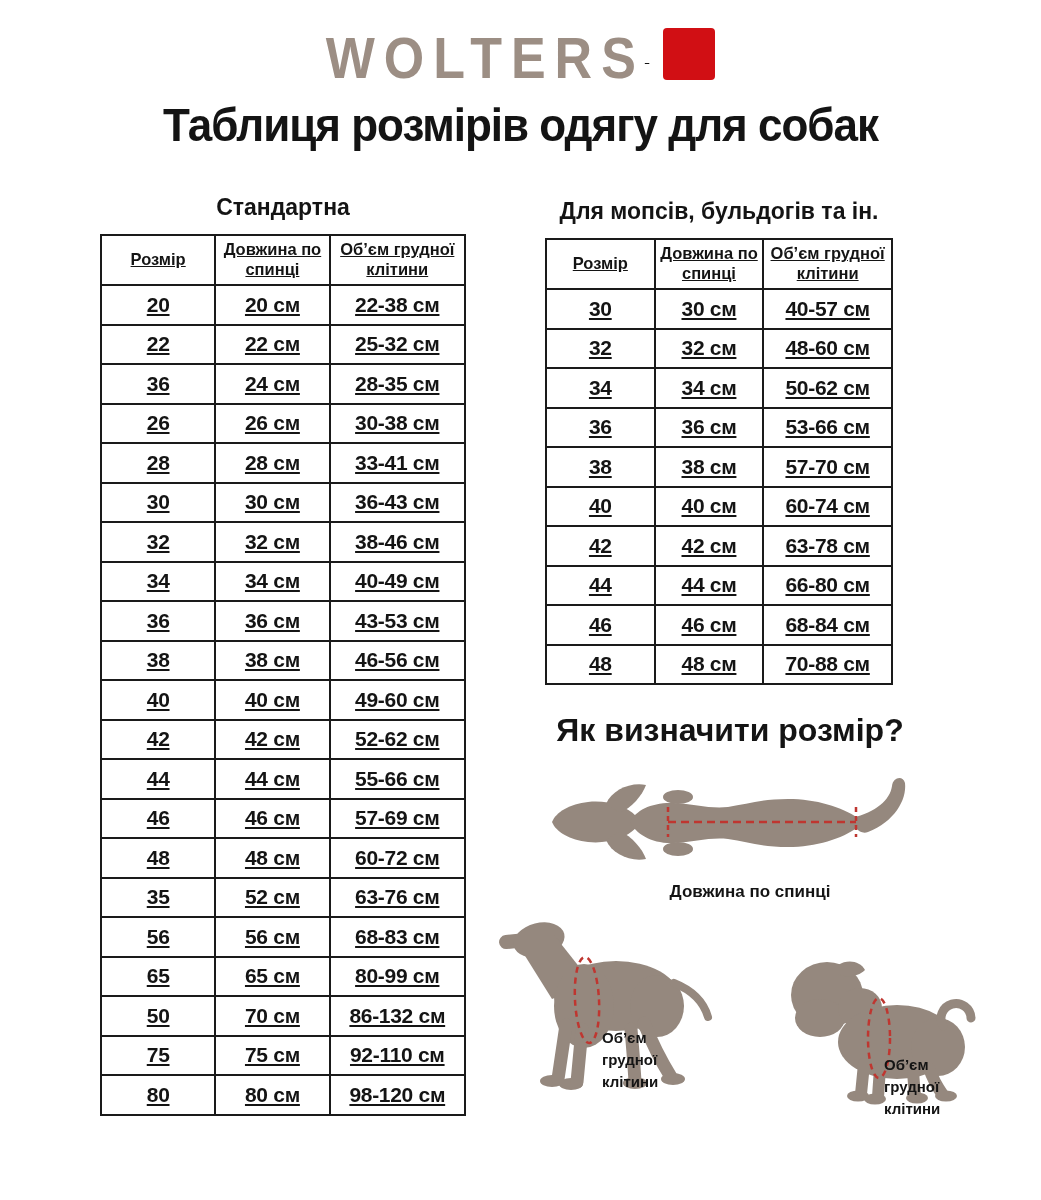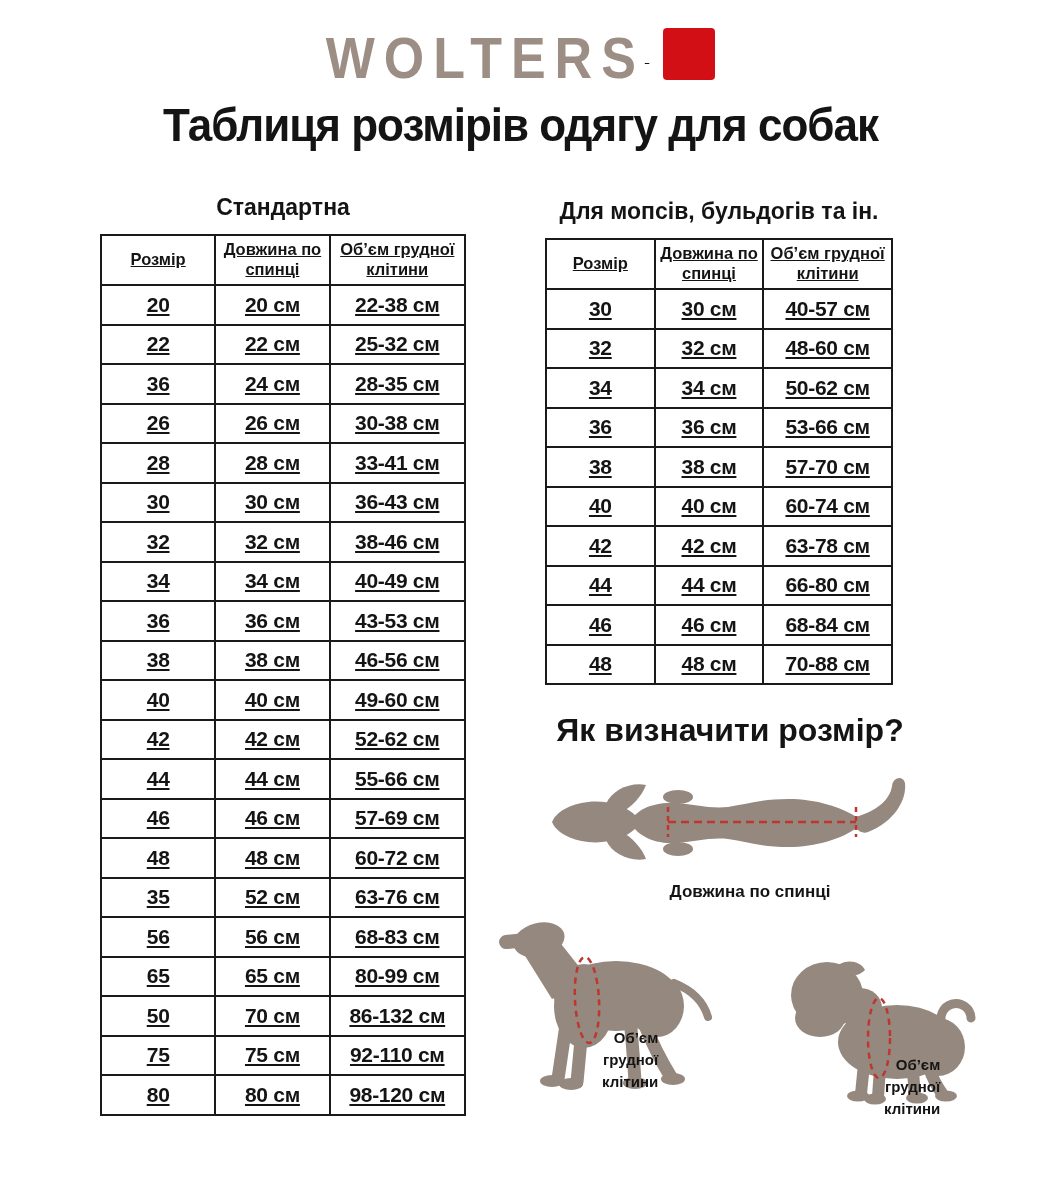--- a/index.html
+++ b/index.html
@@ -44,21 +44,21 @@
   
   .guide-heading {
     position:absolute; left:495px; top:712px; width:470px; text-align:center;
     font-size:32px; font-weight:bold;
   }
   .diagram { position:absolute; }
   .diagram.topview  { left:548px; top:766px; width:400px; height:112px; }
   .diagram.sideview { left:494px; top:903px; width:230px; height:210px; }
   .diagram.pugview  { left:780px; top:948px; width:215px; height:160px; }
   .measure-label {
-    position:absolute; font-weight:bold; font-size:17px;text-align:right;
+    position:absolute; font-weight:bold; font-size:17px;
   }
   .back-label { left:545px; top:882px; width:410px; text-align:center; }
   .chest-label { font-size:15px; line-height:22px; }
   .chest-label.side { left:108px; top:124px; }
   .chest-label.pug  { left:104px; top:106px; }
 </style>
 </head>
 <body>
 
 <div class="page">

